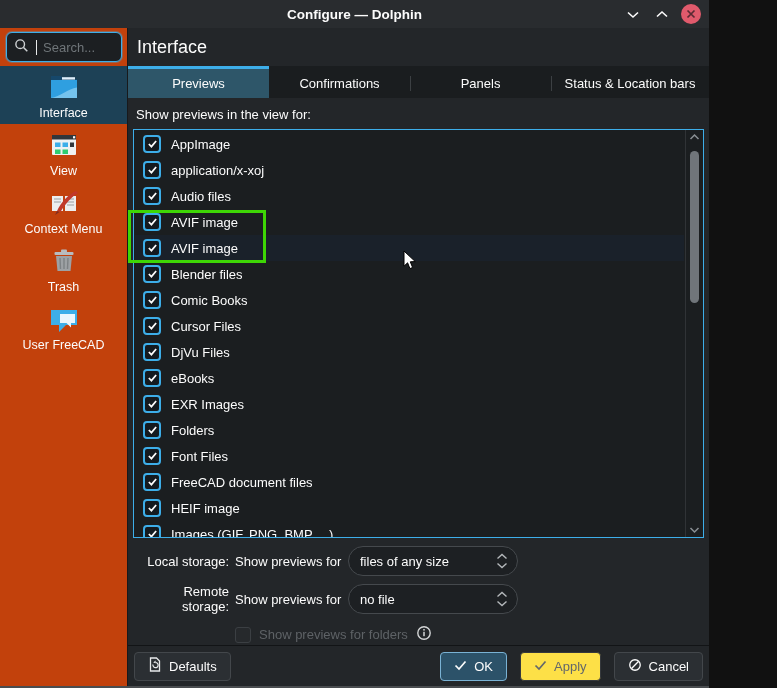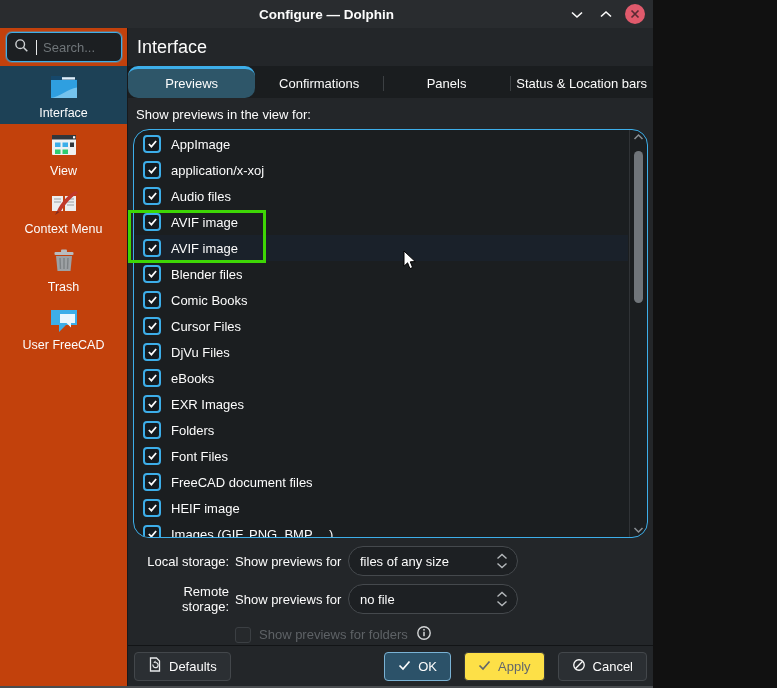--- a/index.html
+++ b/index.html
@@ -1,18 +1,18 @@
 <!DOCTYPE html>
 <html><head>
 <meta charset="utf-8">
 <style>
   html,body { margin:0; padding:0; background:#111; }
   * { box-sizing:border-box; }
   .window {
-    position:relative; width:653px; height:688px;
+    position:relative; width:709px; height:688px;
     background:#232629; overflow:hidden;
     font-family:"Liberation Sans","DejaVu Sans",sans-serif;
     font-size:13px; color:#fcfcfc;
     border-bottom:2px solid #4a4d50;
   }
   
   .titlebar { position:relative; height:28px; background:#292c2f; display:flex; align-items:center; padding:0 8px; }
   .titlebar .app-icon { width:20px; height:18px; margin-right:10px; }
   .titlebar .pin { width:16px; height:16px; }
   .titlebar .title { position:absolute; left:0; right:0; text-align:center; font-weight:bold; font-size:13.5px; pointer-events:none; }
@@ -27,27 +27,27 @@
   .caret { width:1px; height:15px; background:#e8eaeb; margin-left:7px; }
   .side-item { height:58px; display:flex; flex-direction:column; align-items:center; justify-content:center; gap:3px; cursor:default; }
   .side-item.selected { background:#1d4156; }
   .side-item .sicon { width:32px; height:32px; }
   .side-item .slabel { font-size:12.5px; }
   .right-col { flex:1; display:flex; flex-direction:column; background:#232629; min-width:0; }
   .page-header { height:38px; display:flex; align-items:center; padding-left:9px; font-size:18px; }
   
   .tabbar { height:32px; background:#1a1d1f; display:flex; }
   .tab { flex:1 1 0; display:flex; align-items:center; justify-content:center; border-top:3px solid transparent; position:relative; color:#fcfcfc; background:transparent; border-left:none; border-right:none; border-bottom:none; font-size:13px; font-family:inherit; padding:0; }
-  .tab.active { background:#2e5669; border-top-color:#3daee9;border-radius:10px; }
+  .tab.active { background:#2e5669; border-top-color:#3daee9; }
   .tab:not(.active) + .tab:not(.active)::before { content:''; position:absolute; left:0; top:7px; bottom:7px; width:1px; background:#3c4043; }
   .tab.wide { flex:1.12 1 0; }
   
   .content { position:relative; flex:1; padding:0 5px; }
   .list-label { padding:9px 2px 7px 3px; }
-  .listbox { position:relative; height:409px; border:1px solid #3daee9; border-radius:16px; background:#1b1e20; overflow:hidden; }
+  .listbox { position:relative; height:409px; border:1px solid #3daee9; border-radius:0; background:#1b1e20; overflow:hidden; }
   .rows { position:absolute; top:1px; left:1px; right:19px; }
   .prow { height:26px; display:flex; align-items:center; padding-left:8px; gap:10px; }
   .prow.hovered { background:#1a212a; }
   .cbx { width:18px; height:18px; flex-shrink:0; border:2px solid #3daee9; border-radius:4px; background:#141a1f; display:flex; align-items:center; justify-content:center; }
   .scrollbar { position:absolute; top:0; right:0; bottom:0; width:18px; border-left:1px solid #303336; display:flex; flex-direction:column; align-items:center; }
   .sb-thumb { width:9px; height:152px; border-radius:5px; background:#70757a; margin-top:7px; }
   .sb-arrow { padding:3px 0; background:none; border:none; display:flex; }
   .sb-spacer { flex:1; }
   .green-box { position:absolute; left:0px; top:112px; width:138px; height:53px; border:3px solid #3ed605; pointer-events:none; }
   

